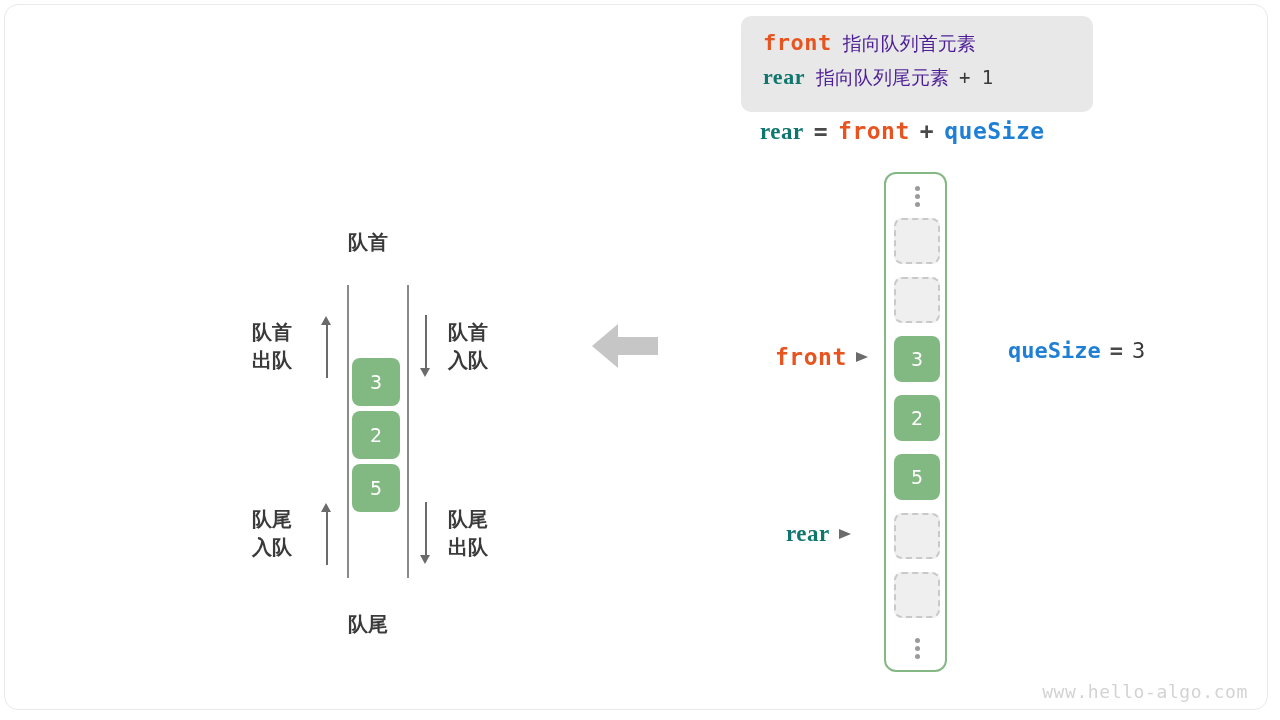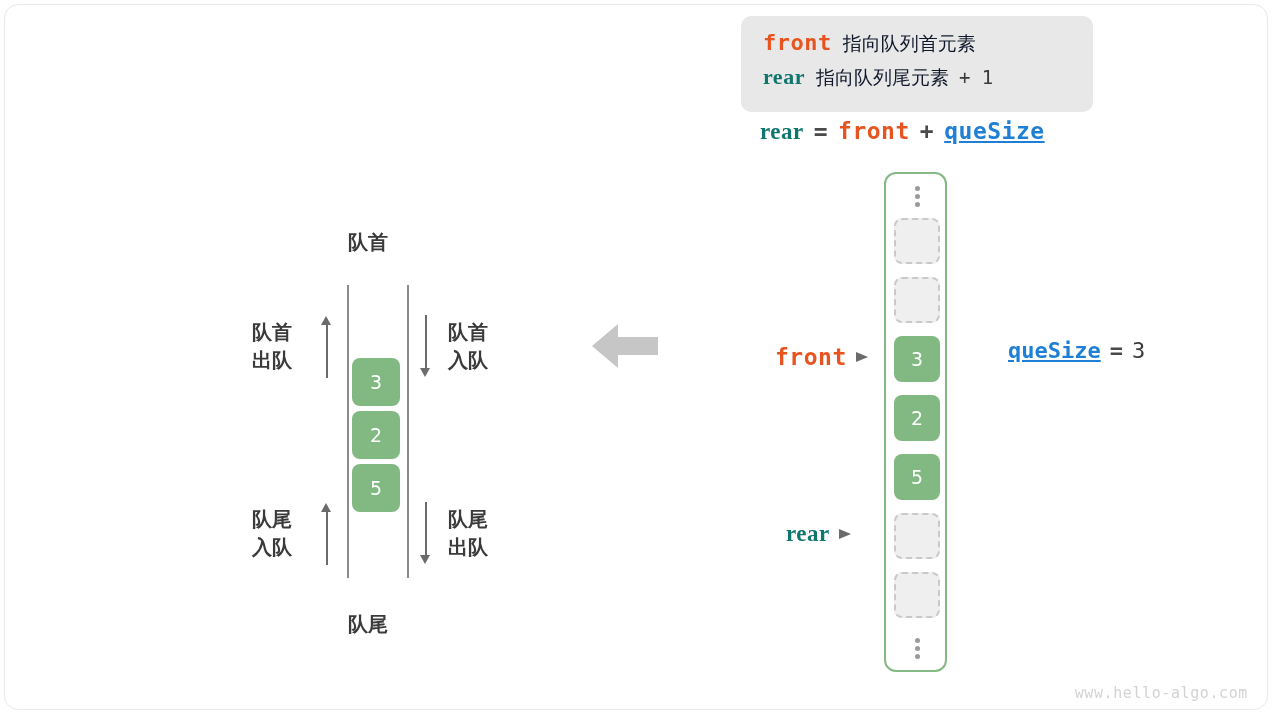--- a/index.html
+++ b/index.html
@@ -46,25 +46,25 @@
     align-items: baseline;
     height: 34px;
     white-space: nowrap;
   }
   .mono {
     font-family: "DejaVu Sans Mono", "Liberation Mono", monospace;
     font-weight: bold;
   }
   .kw-front { color: #e8541f; }
   .kw-rear  { color: #0f766e; font-family: Liberation Serif, serif; }
-  .kw-size  { color: #1e7fd4; text-decoration: underline; }
+  .kw-size  { color: #1e7fd4; }
   .legend-key { font-size: 22px; letter-spacing: .5px; }
   .legend-desc {
     font-size: 19px;
-    color: #0f172a;
+    color: #4c1d95;
     margin-left: 11px;
     font-family: Liberation Sans, sans-serif;
   }
   .legend-plus {
     font-family: "DejaVu Sans Mono", "Liberation Mono", monospace;
     font-size: 19px;
     color: #3a3a3a;
     margin-left: 10px;
   }
 
@@ -282,21 +282,21 @@
     font-weight: bold;
     letter-spacing: 1.5px;
     font-family: "DejaVu Sans Mono", "Liberation Mono", monospace;
   }
 
   
   #watermark {
     right: 32px;
     bottom: 18px;
     color: #d3d3d3;
-    font-size: 15px;
+    font-size: 18px;
     letter-spacing: .6px;
     font-family: "DejaVu Sans Mono", "Liberation Mono", monospace;
   }
 </style>
 </head>
 <body>
 
 <div id="canvas">
   <div id="frame"></div>
 

